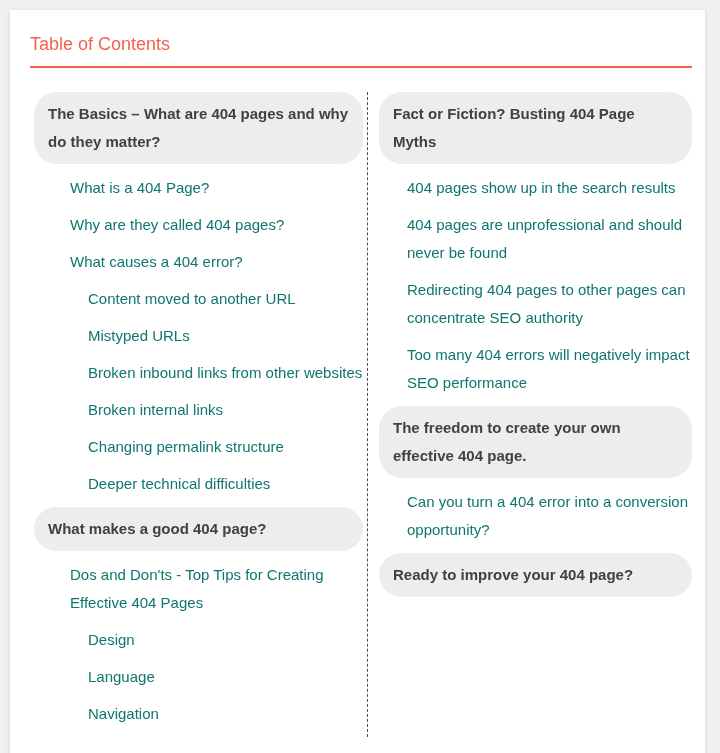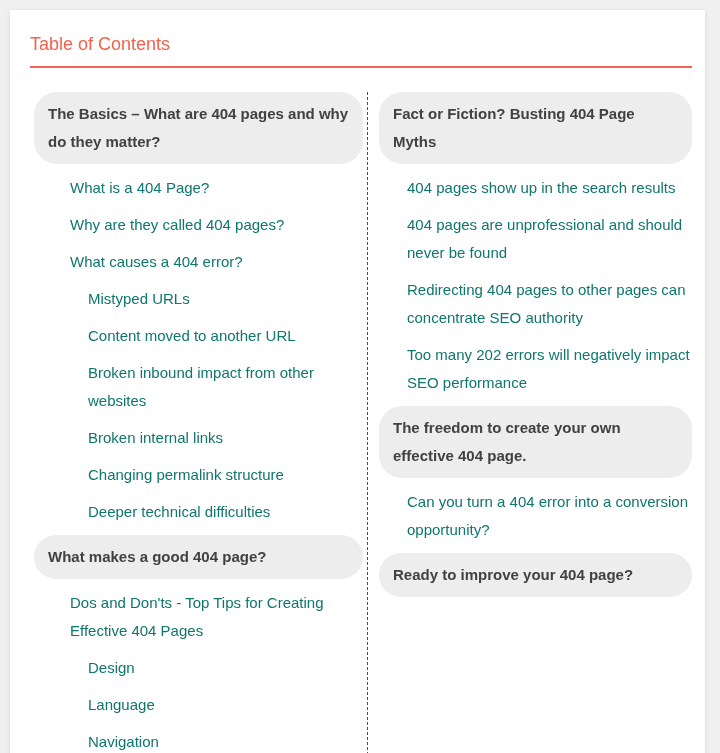--- a/index.html
+++ b/index.html
@@ -82,36 +82,36 @@
 
 <div class="toc-card">
   <h2 class="toc-title">Table of Contents</h2>
   <div class="toc-rule"></div>
   <div class="toc-columns">
     <div class="toc-col col-left" id="col-left">
         <div class="toc-heading">The Basics – What are 404 pages and why do they matter?</div>
         <div class="toc-item level1">What is a 404 Page?</div>
         <div class="toc-item level1">Why are they called 404 pages?</div>
         <div class="toc-item level1">What causes a 404 error?</div>
+        <div class="toc-item level2">Content moved to another URL</div>
         <div class="toc-item level2">Mistyped URLs</div>
-        <div class="toc-item level2">Content moved to another URL</div>
-        <div class="toc-item level2">Broken inbound impact from other websites</div>
+        <div class="toc-item level2">Broken inbound links from other websites</div>
         <div class="toc-item level2">Broken internal links</div>
         <div class="toc-item level2">Changing permalink structure</div>
         <div class="toc-item level2">Deeper technical difficulties</div>
         <div class="toc-heading">What makes a good 404 page?</div>
         <div class="toc-item level1">Dos and Don'ts - Top Tips for Creating Effective 404 Pages</div>
         <div class="toc-item level2">Design</div>
         <div class="toc-item level2">Language</div>
         <div class="toc-item level2">Navigation</div>
       </div>
     <div class="toc-col col-right" id="col-right">
         <div class="toc-heading">Fact or Fiction? Busting 404 Page Myths</div>
         <div class="toc-item level1">404 pages show up in the search results</div>
         <div class="toc-item level1">404 pages are unprofessional and should never be found</div>
         <div class="toc-item level1">Redirecting 404 pages to other pages can concentrate SEO authority</div>
-        <div class="toc-item level1">Too many 202 errors will negatively impact SEO performance</div>
+        <div class="toc-item level1">Too many 404 errors will negatively impact SEO performance</div>
         <div class="toc-heading">The freedom to create your own effective 404 page.</div>
         <div class="toc-item level1">Can you turn a 404 error into a conversion opportunity?</div>
         <div class="toc-heading">Ready to improve your 404 page?</div>
       </div>
   </div>
 </div>
 
 </body></html>

